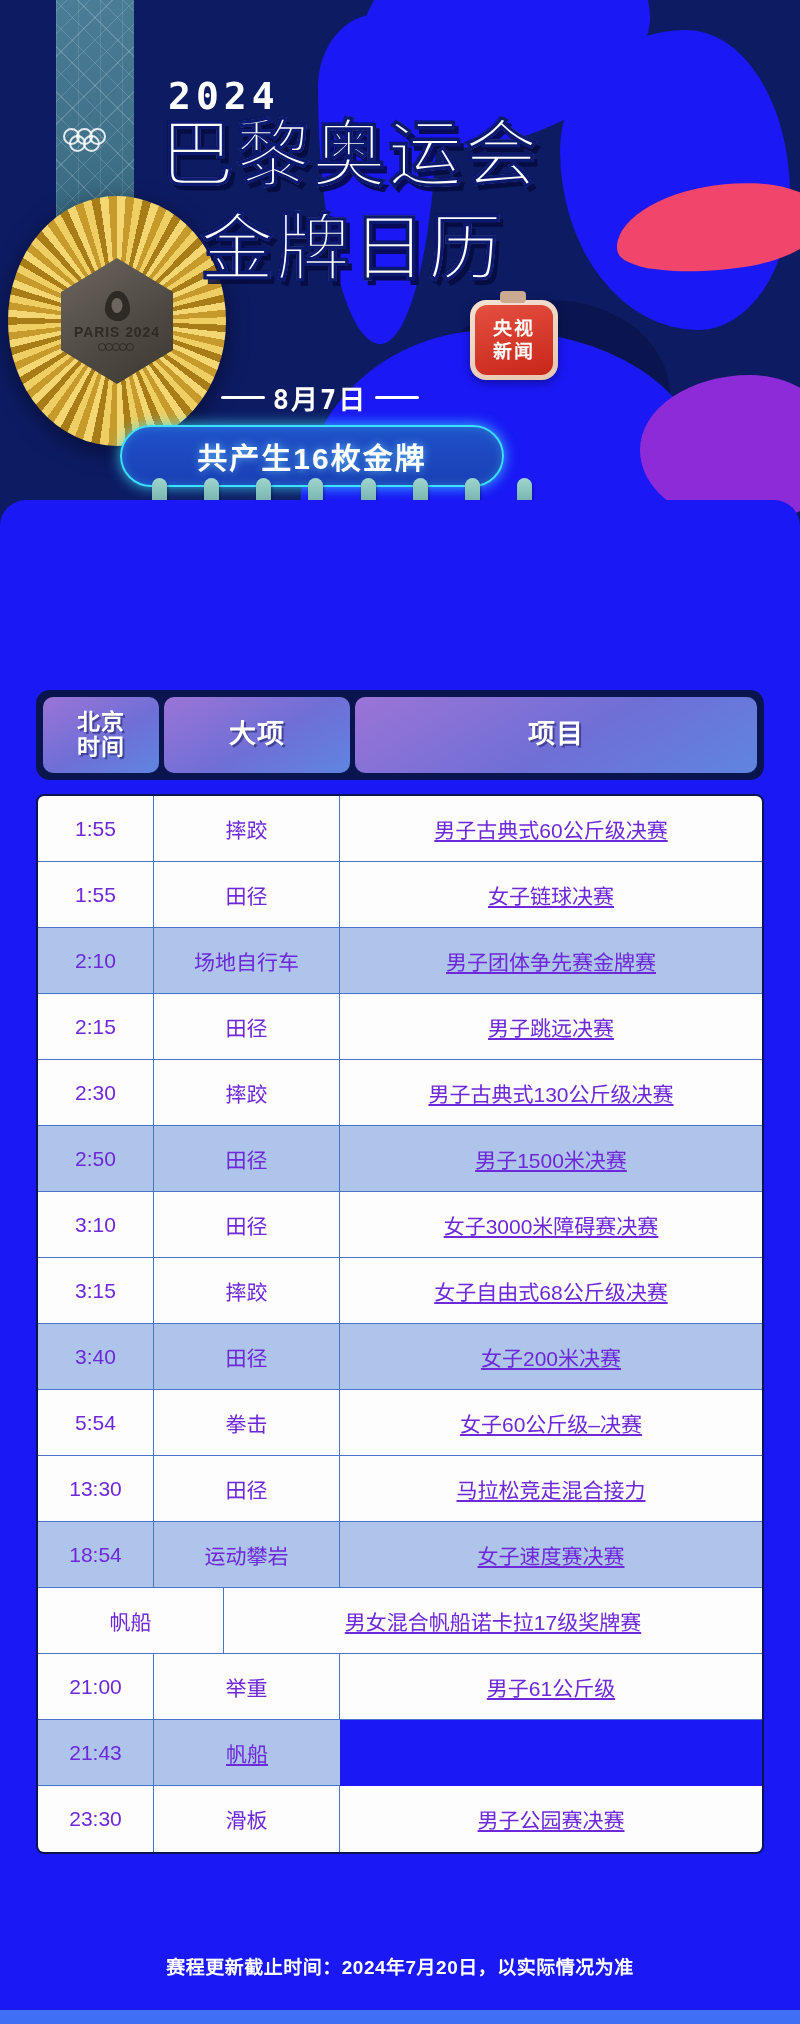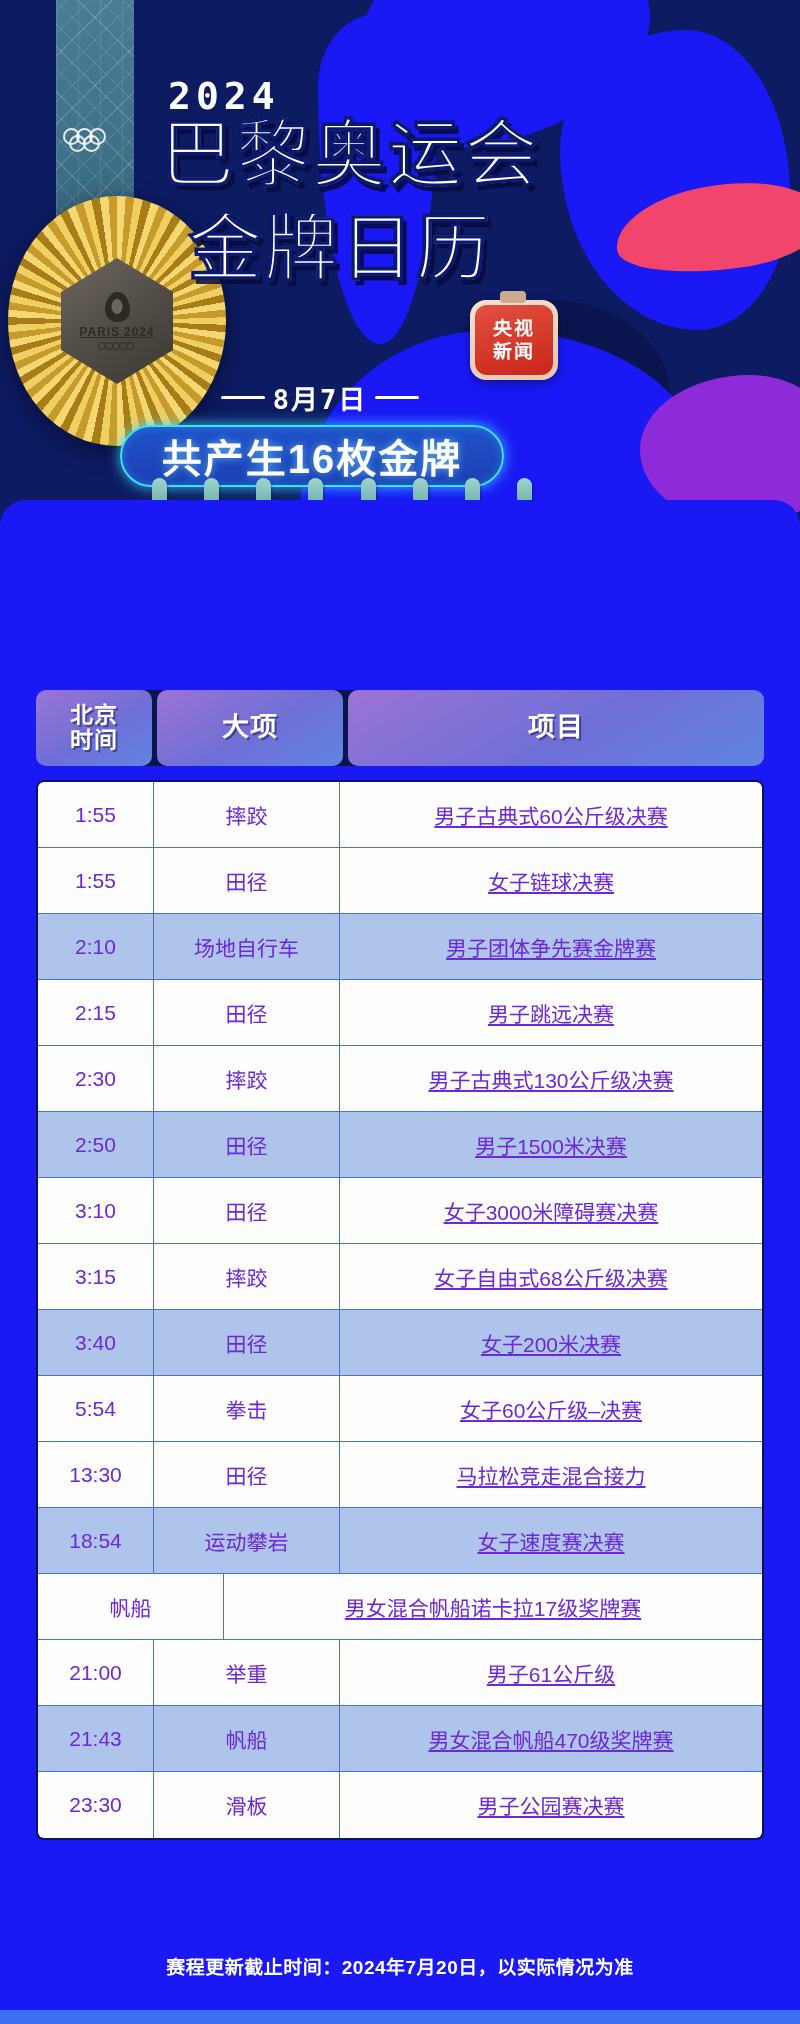--- a/index.html
+++ b/index.html
@@ -106,22 +106,22 @@
   }
   .paris-flame:after {
     content:"";
     position:absolute; left:50%; top:7px;
     transform:translateX(-50%);
     width:11px; height:15px;
     border-radius:50%;
     background:#6c665e;
   }
   .paris-txt {
-    font-size:12px; letter-spacing:.9px;
-    color:#2e2b26; font-weight:bold;text-decoration:underline;
+    font-size:14px; letter-spacing:.9px;
+    color:#2e2b26; font-weight:bold;
   }
   .paris-rings { display:flex; gap:1px; }
   .paris-rings i {
     width:8px; height:8px;
     border:1.4px solid #2e2b26;
     border-radius:50%;
     margin-left:-2px;
   }
 
   
@@ -139,21 +139,21 @@
     font-size:74px;
     letter-spacing:2px;
     line-height:1;
     text-shadow:
        4px 5px 0 rgba(6,10,60,.85),
        -1px -1px 0 rgba(6,10,60,.35);
     -webkit-text-stroke:1px #0b1a6e;
     white-space:nowrap;
   }
   .title-line.l1 { left:160px; top:118px; }
-  .title-line.l2 { left:188px; top:212px;text-align:right; }
+  .title-line.l2 { left:200px; top:212px;text-align:right; }
 
   
   .cctv-badge {
     position:absolute;
     left:470px; top:300px;
     width:88px; height:80px;
     border-radius:16px;
     background:linear-gradient(160deg,#f4e2d4,#e6c6ae);
     box-shadow:0 3px 10px rgba(0,0,0,.35);
     padding:5px;
@@ -204,21 +204,21 @@
     left:120px; top:425px;
     width:384px; height:62px;
     border-radius:32px;
     background:linear-gradient(180deg,#1f52c9,#1a3fb5);
     border:2px solid #3de0ff;
     box-shadow:0 0 14px rgba(61,224,255,.85), inset 0 0 10px rgba(61,224,255,.3);
     display:flex; align-items:center; justify-content:center;
   }
   .pill span {
     color:#fff; font-weight:bold;
-    font-size:40px; letter-spacing:2px;
+    font-size:30px; letter-spacing:2px;
     text-shadow:0 0 8px rgba(120,220,255,.7);
   }
 
   
   .spiral {
     position:absolute;
     left:152px; top:478px;
     width:380px; height:52px;
     display:flex; justify-content:space-between;
   }
@@ -241,21 +241,21 @@
   .table-wrap {
     position:absolute;
     left:36px; top:190px;
     width:728px;
   }
 
   
   .thead {
     display:flex;
     gap:5px;
-    padding:0;
+    padding:7px;
     border-radius:14px;
     background:#0a1550;
     margin-bottom:14px;
   }
   .th {
     display:flex; align-items:center; justify-content:center;
     text-align:center;
     color:#fff; font-weight:bold;
     font-size:27px; letter-spacing:1px;
     border-radius:10px;
@@ -462,21 +462,20 @@
             <div class="td c3">男女混合帆船诺卡拉17级奖牌赛</div>
           </div>
           <div class="tr">
             <div class="td c1">21:00</div>
             <div class="td c2">举重</div>
             <div class="td c3">男子61公斤级</div>
           </div>
           <div class="tr alt">
             <div class="td c1">21:43</div>
             <div class="td c2">帆船</div>
-            <div class="td c3">男女混合帆船470级奖牌赛</div>
           </div>
           <div class="tr">
             <div class="td c1">23:30</div>
             <div class="td c2">滑板</div>
             <div class="td c3">男子公园赛决赛</div>
           </div>
         </div>
     </div>
 
     <div class="foot-note">赛程更新截止时间：2024年7月20日，以实际情况为准</div>

